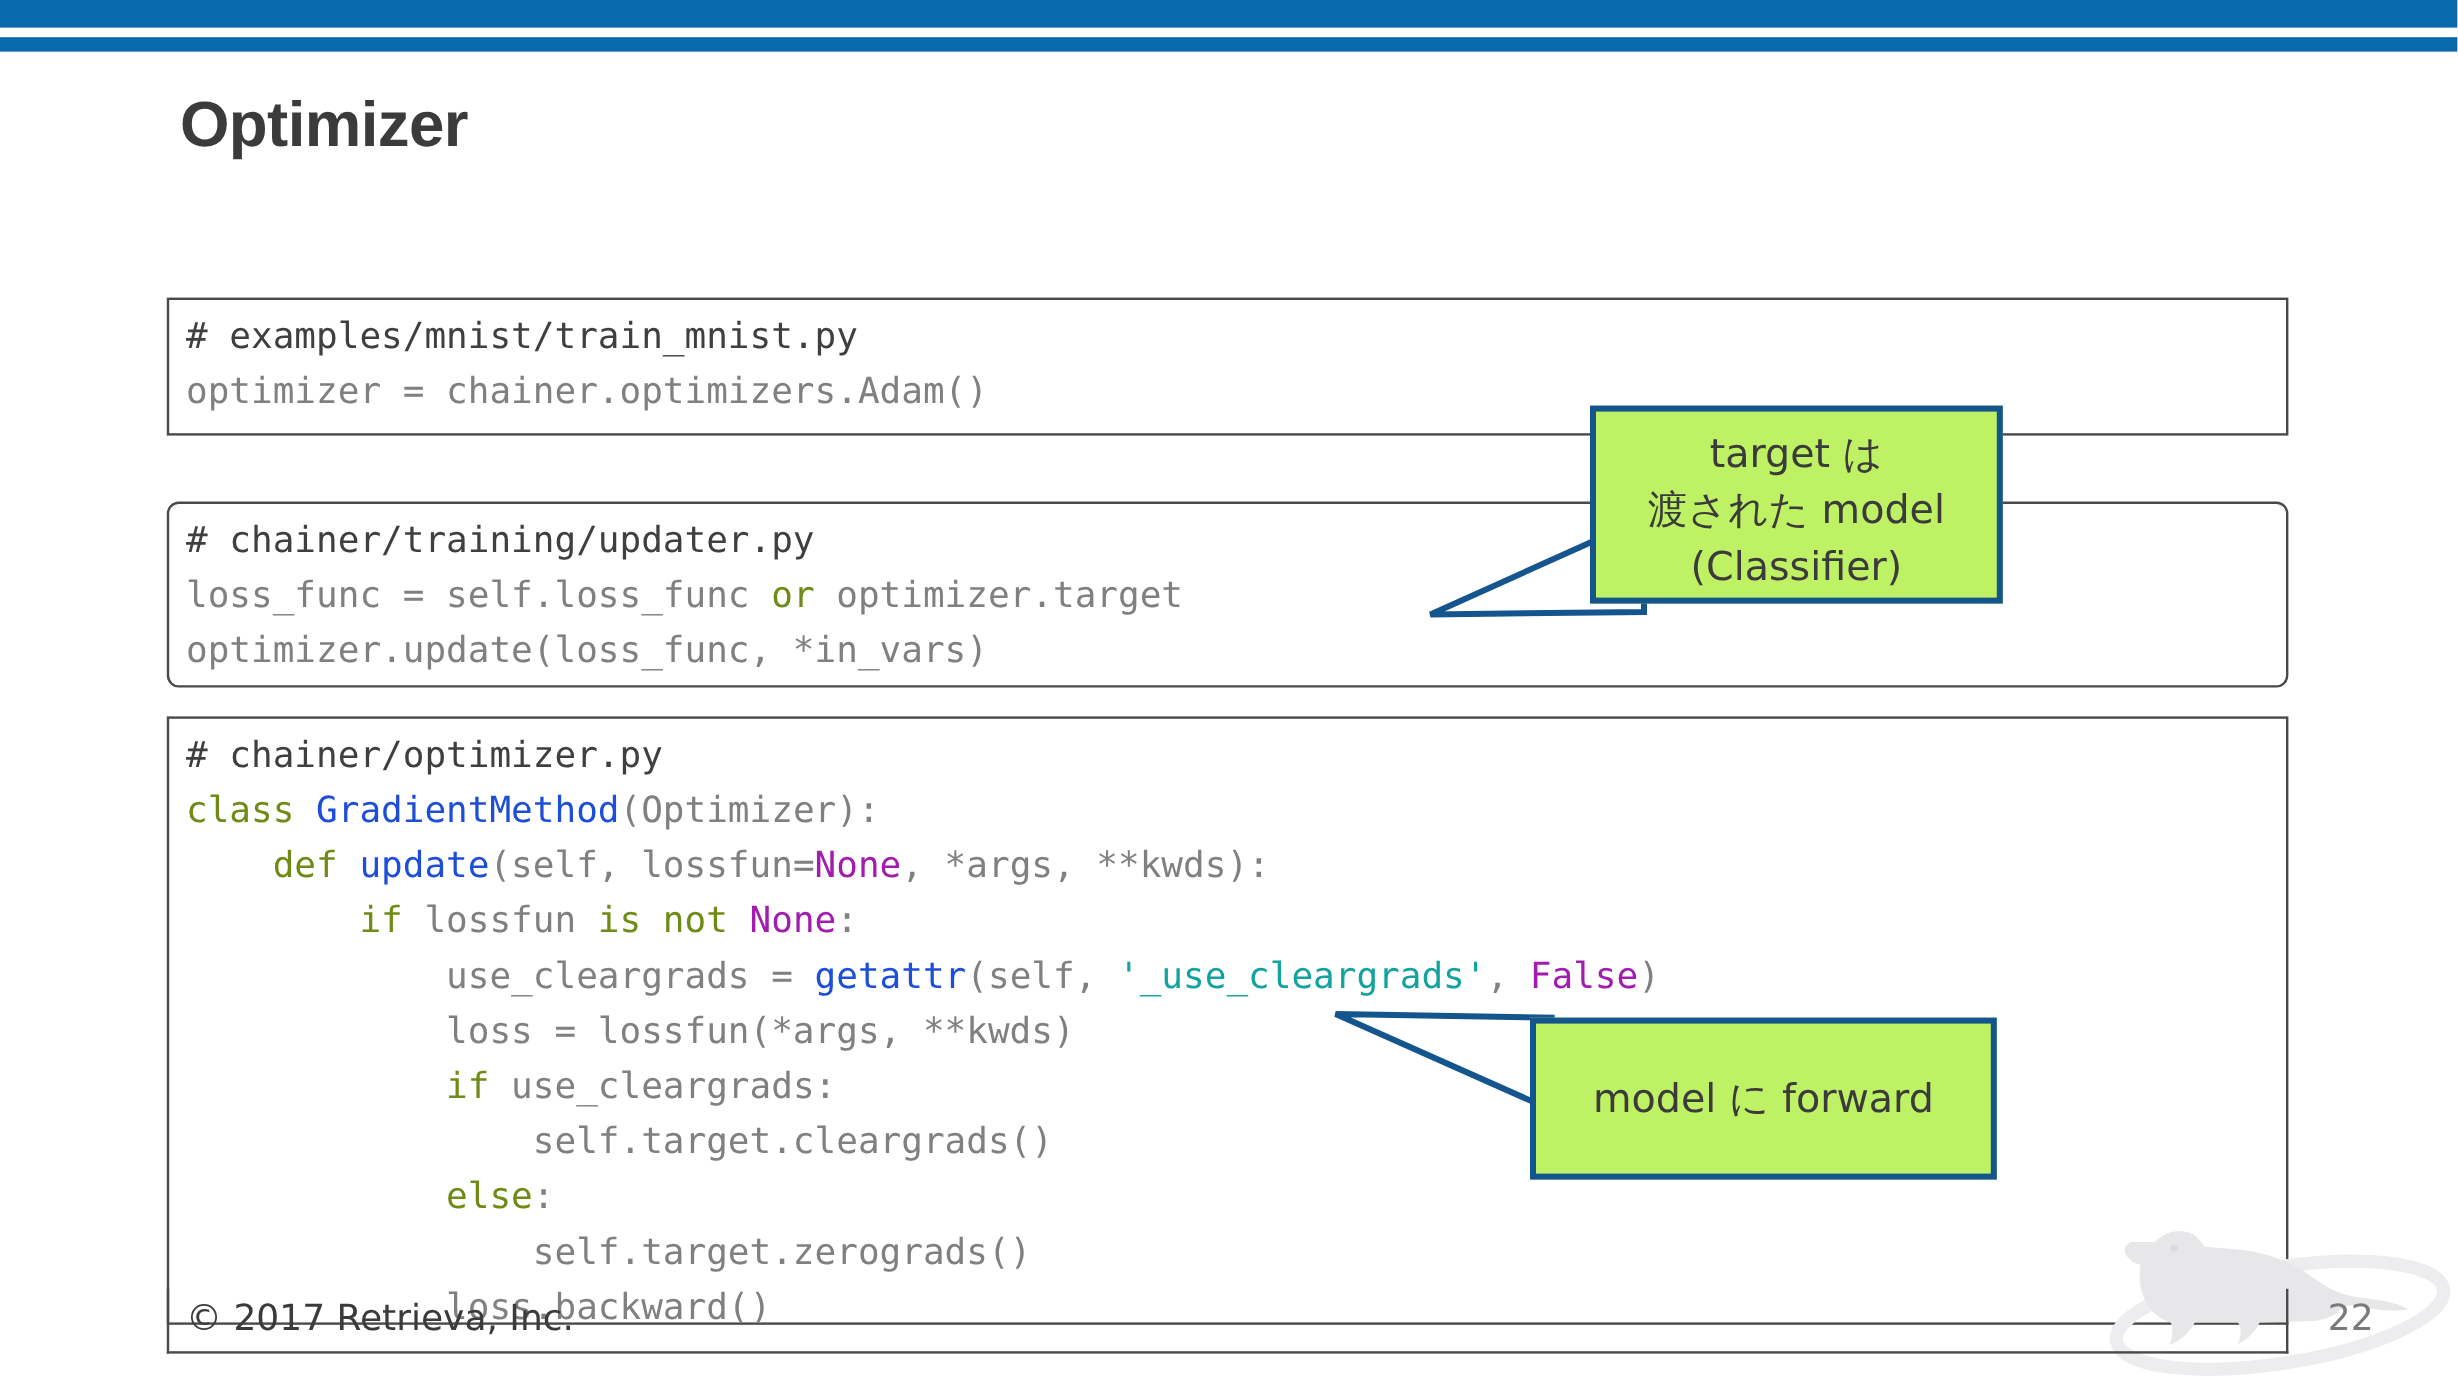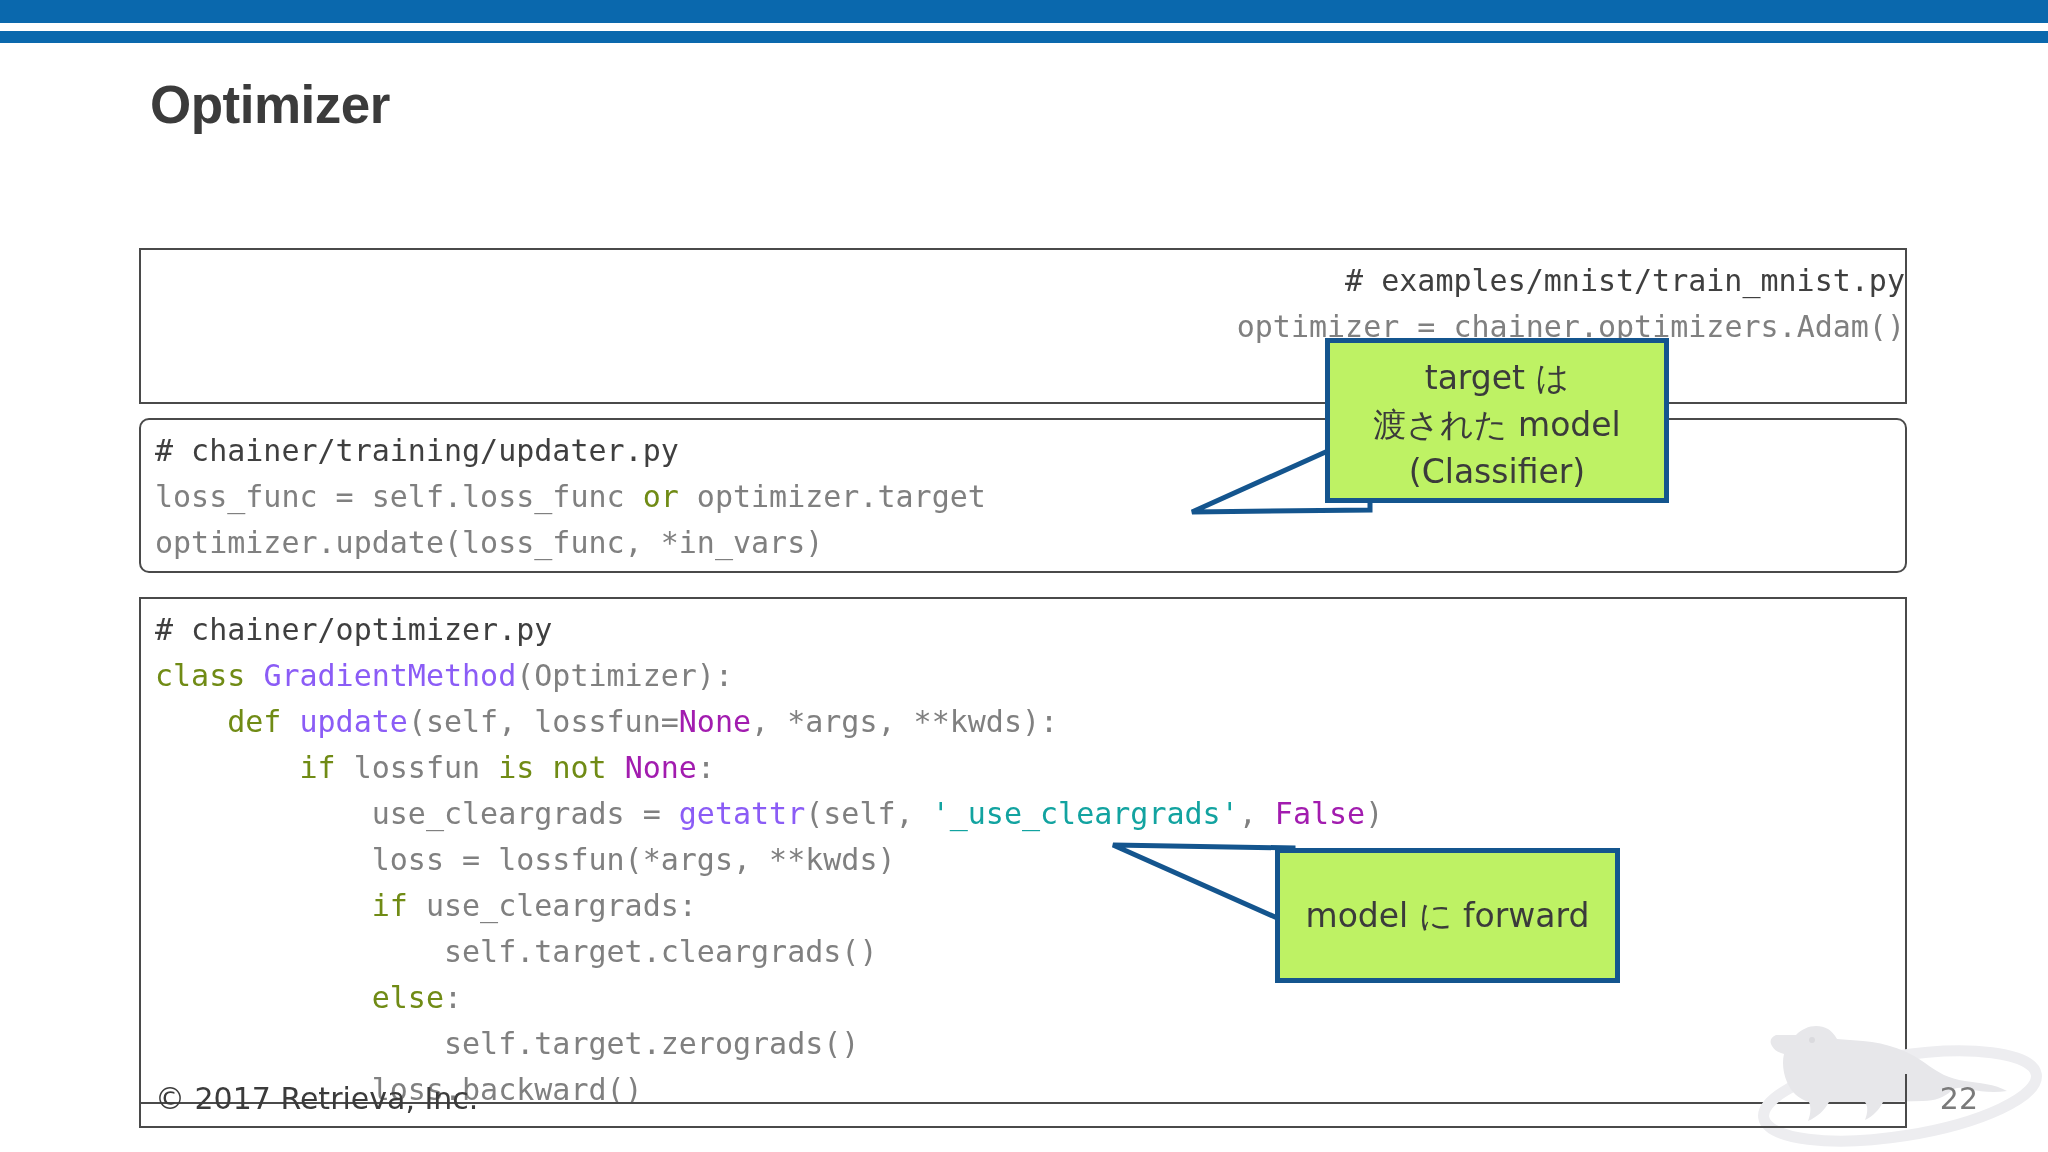--- a/index.html
+++ b/index.html
@@ -52,30 +52,30 @@
     background: #ffffff;
     box-sizing: border-box;
     font-family: "DejaVu Sans Mono", "Liberation Mono", monospace;
     font-size: 30px;
     line-height: 46px;
     padding: 8px 0 10px 14px;
     white-space: pre;
     color: #808080;
     overflow: hidden;
   }
-  #code-block-1 { top: 248px; height: 156px; text-align: right; }
+  #code-block-1 { top: 248px; height: 115px; }
   #code-block-2 { top: 418px; height: 155px; border-radius: 10px; }
   #code-block-3 { top: 597px; height: 507px; }
 
   .code-line { white-space: pre; }
 
   .tok-comment { color: #3F3F3F; }
   .tok-plain   { color: #808080; }
   .tok-kw      { color: #708B15; }
-  .tok-fn      { color: #8b5cf6; }
+  .tok-fn      { color: #1d4ed8; }
   .tok-const   { color: #a21caf; }
   .tok-str     { color: #12A3A0; }
 
   
   .callout {
     position: absolute;
     border: 5px solid #14558E;
     background: #bef264;
     box-sizing: border-box;
     color: #3B3B3B;
@@ -87,21 +87,21 @@
     top: 338px;
     width: 344px;
     height: 165px;
     font-size: 33px;
     line-height: 47px;
     padding-top: 11px;
   }
   #callout-forward {
     left: 1275px;
     top: 848px;
-    width: 345px;
+    width: 389px;
     height: 135px;
     font-size: 33px;
     line-height: 40px;
     display: flex;
     align-items: center;
     justify-content: center;
   }
 
   .callout-tail {
     position: absolute;

